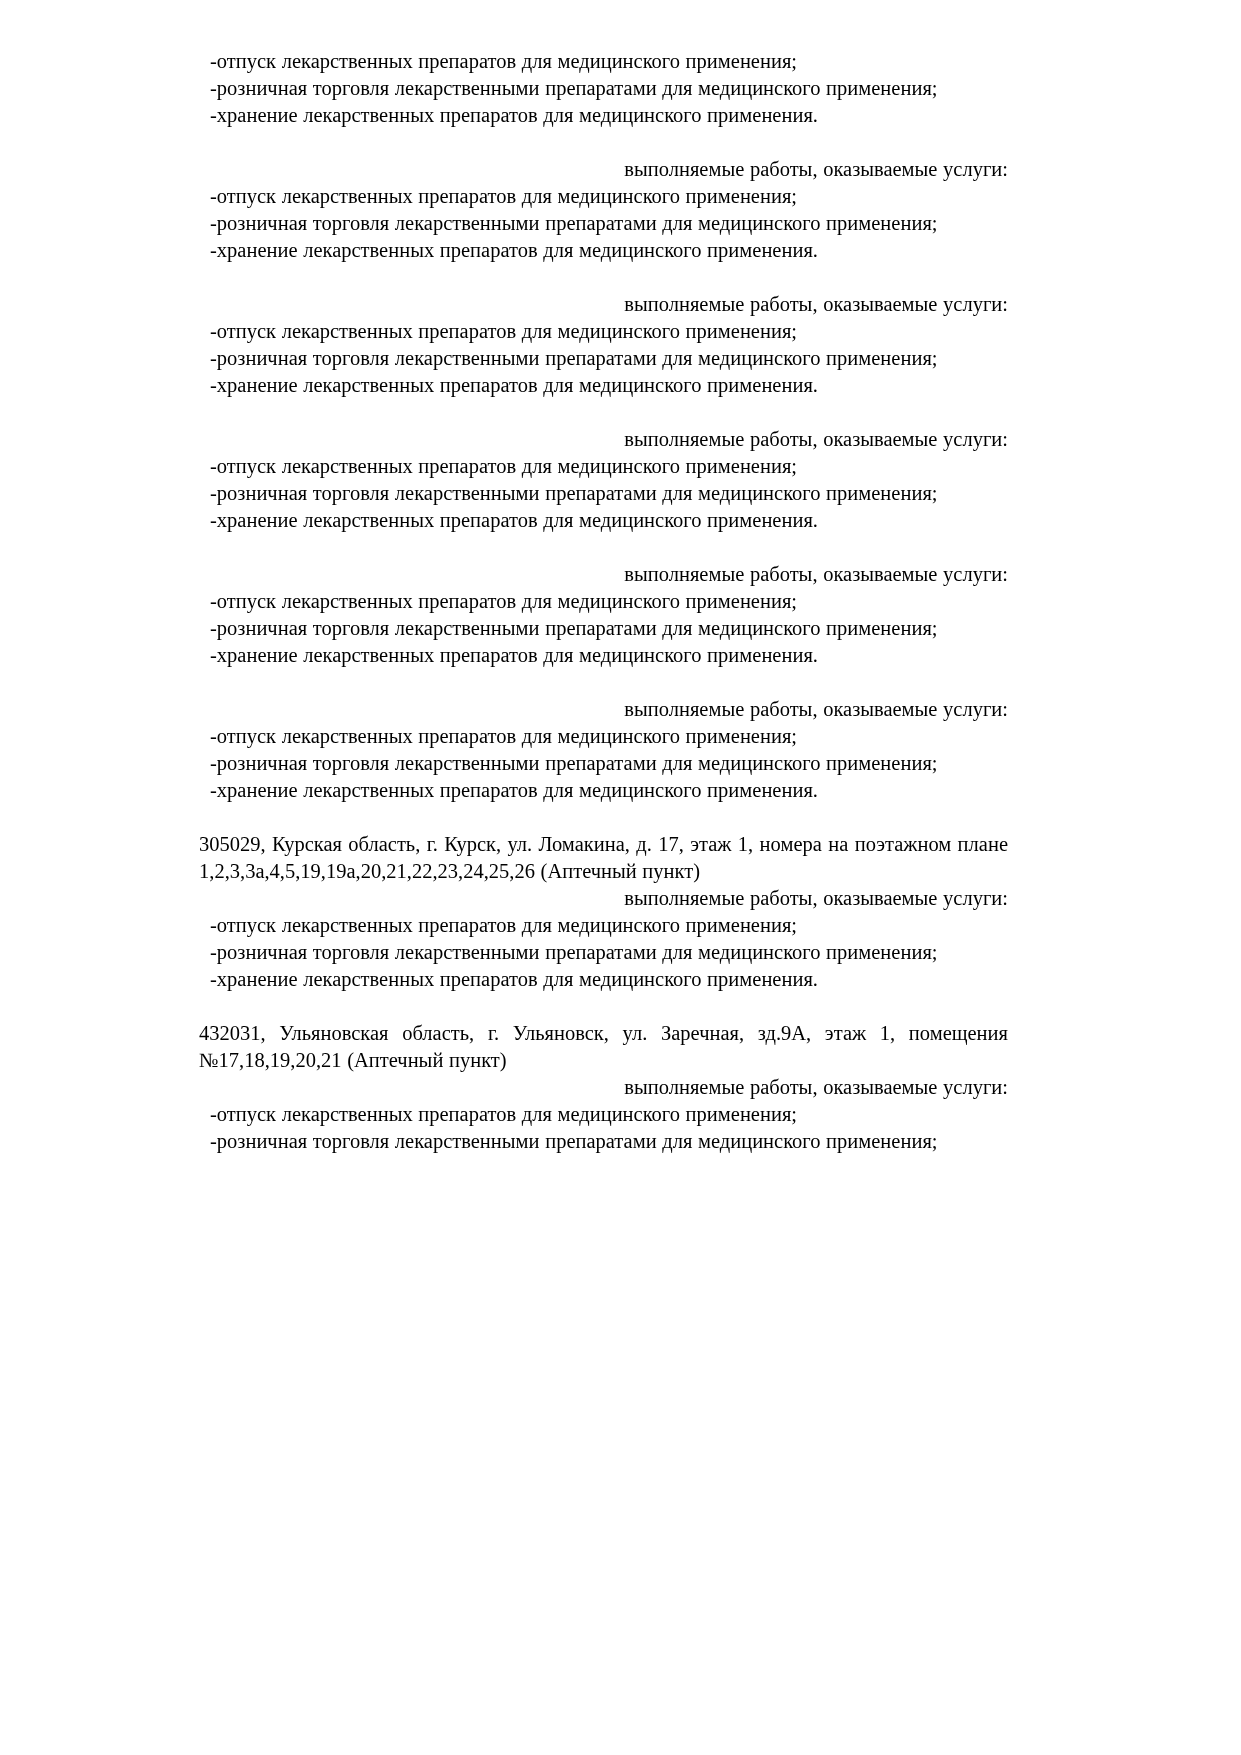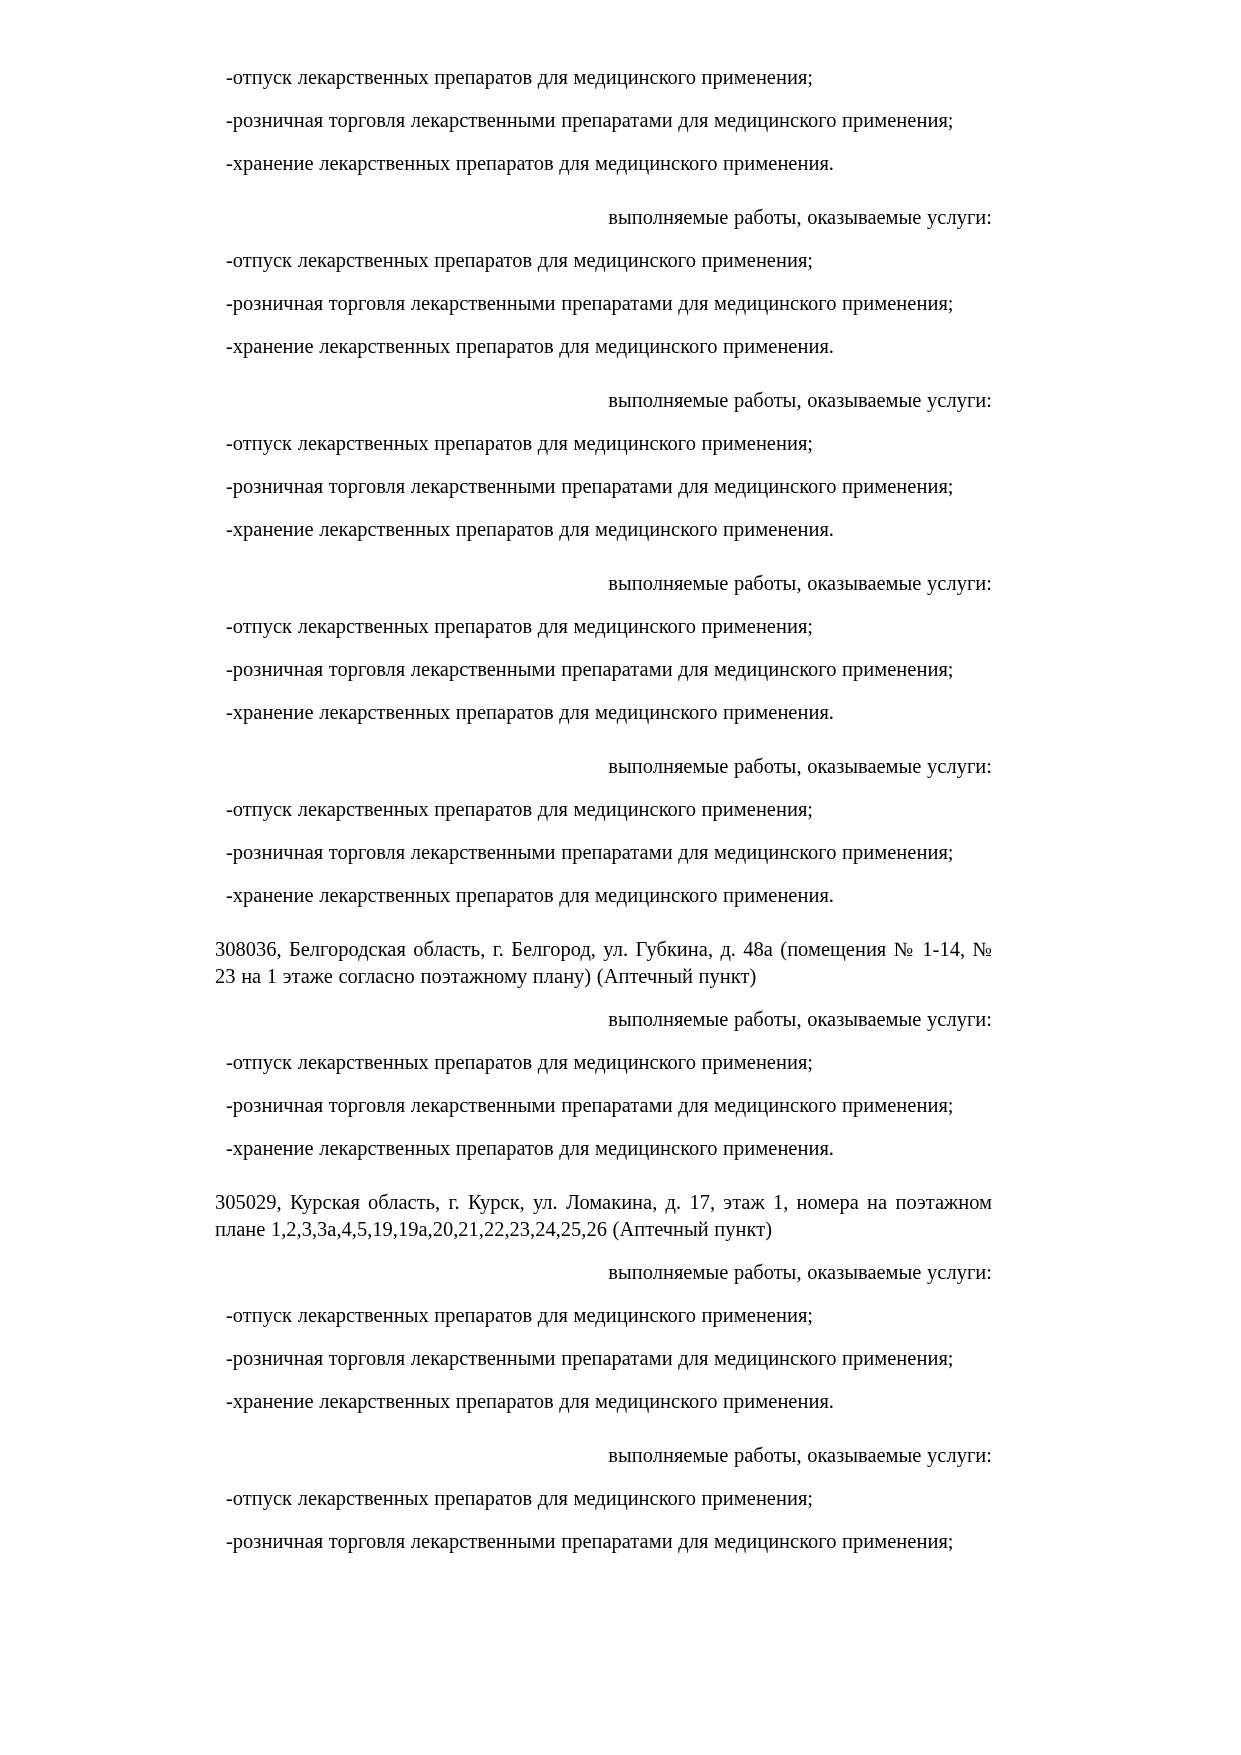--- a/index.html
+++ b/index.html
@@ -17,21 +17,21 @@
       box-sizing: border-box;
       width: 1241px;
       min-height: 1755px;
       padding: 48px 233px 40px 199px;
       background: #ffffff;
     }
     .block {
       margin: 0 0 27px 0;
     }
     .line {
-      margin: 16px;
+      margin: 0;
       font-size: 20.5px;
       line-height: 27px;
       text-align: justify;
       word-spacing: 0.5px;
     }
     .service {
       padding-left: 11px;
     }
     .works {
       text-align: right;
@@ -70,34 +70,34 @@
   </div>
 
   <div class="block">
     <p class="line works">выполняемые работы, оказываемые услуги:</p>
     <p class="line service">-отпуск лекарственных препаратов для медицинского применения;</p>
     <p class="line service">-розничная торговля лекарственными препаратами для медицинского применения;</p>
     <p class="line service">-хранение лекарственных препаратов для медицинского применения.</p>
   </div>
 
   <div class="block">
-    <p class="line address">308036, Белгородская область, г. Белгород, ул. Губкина, д. 48а (помещения № 1-14, № 23 на 1 этаже согласно поэтажному плану) (Аптечный пункт)</p>
     <p class="line works">выполняемые работы, оказываемые услуги:</p>
     <p class="line service">-отпуск лекарственных препаратов для медицинского применения;</p>
     <p class="line service">-розничная торговля лекарственными препаратами для медицинского применения;</p>
     <p class="line service">-хранение лекарственных препаратов для медицинского применения.</p>
   </div>
 
   <div class="block">
     <p class="line address">305029, Курская область, г. Курск, ул. Ломакина, д. 17, этаж 1, номера на поэтажном плане 1,2,3,3а,4,5,19,19а,20,21,22,23,24,25,26 (Аптечный пункт)</p>
     <p class="line works">выполняемые работы, оказываемые услуги:</p>
     <p class="line service">-отпуск лекарственных препаратов для медицинского применения;</p>
     <p class="line service">-розничная торговля лекарственными препаратами для медицинского применения;</p>
     <p class="line service">-хранение лекарственных препаратов для медицинского применения.</p>
   </div>
 
   <div class="block">
+    <p class="line address">432031, Ульяновская область, г. Ульяновск, ул. Заречная, зд.9А, этаж 1, помещения №17,18,19,20,21 (Аптечный пункт)</p>
     <p class="line works">выполняемые работы, оказываемые услуги:</p>
     <p class="line service">-отпуск лекарственных препаратов для медицинского применения;</p>
     <p class="line service">-розничная торговля лекарственными препаратами для медицинского применения;</p>
   </div>
 
 </div>
 
 </body></html>

